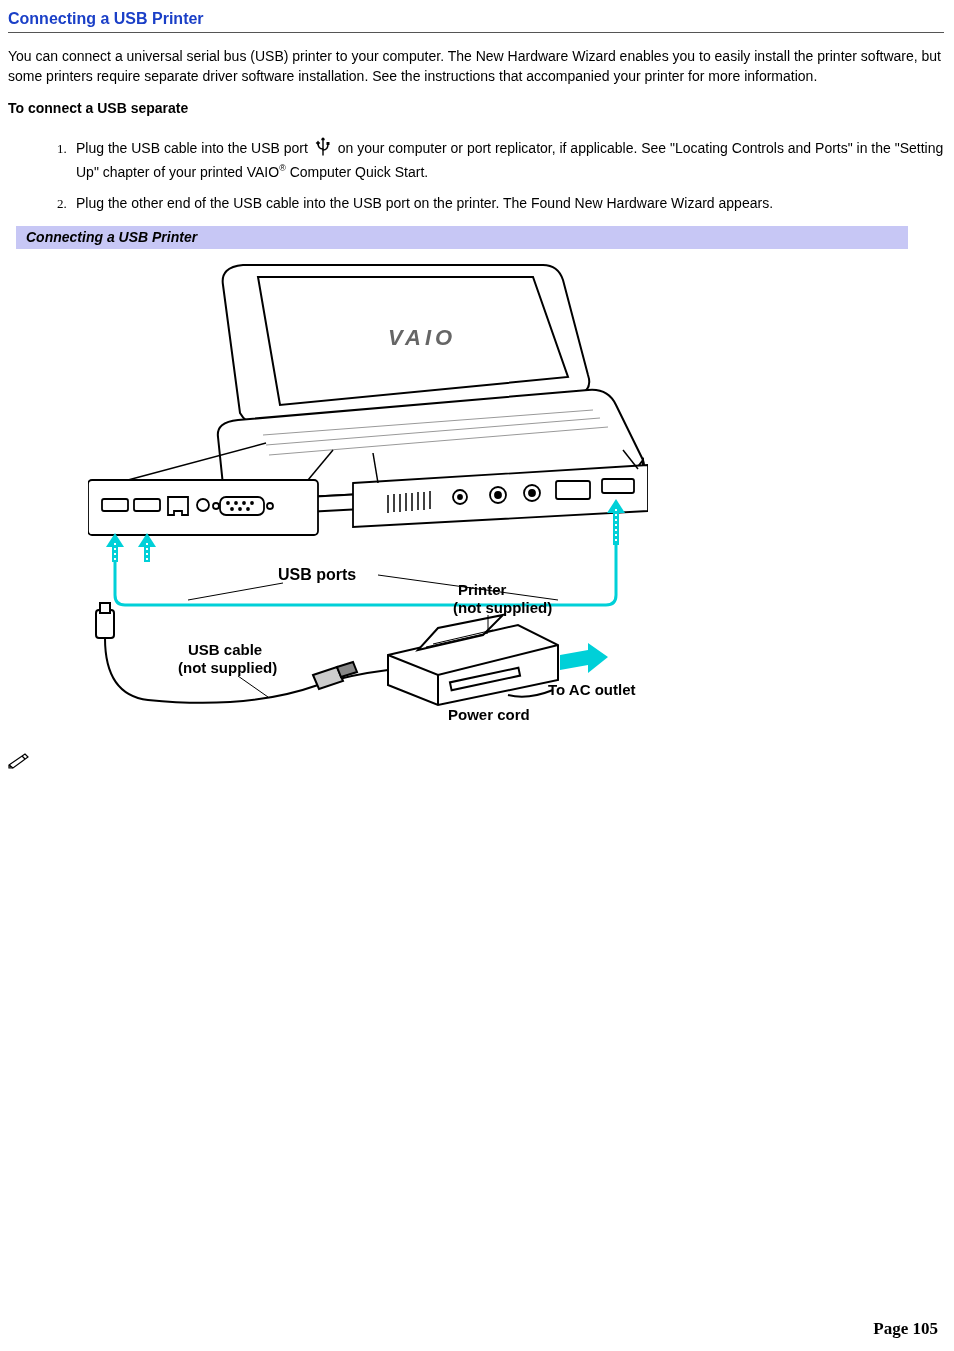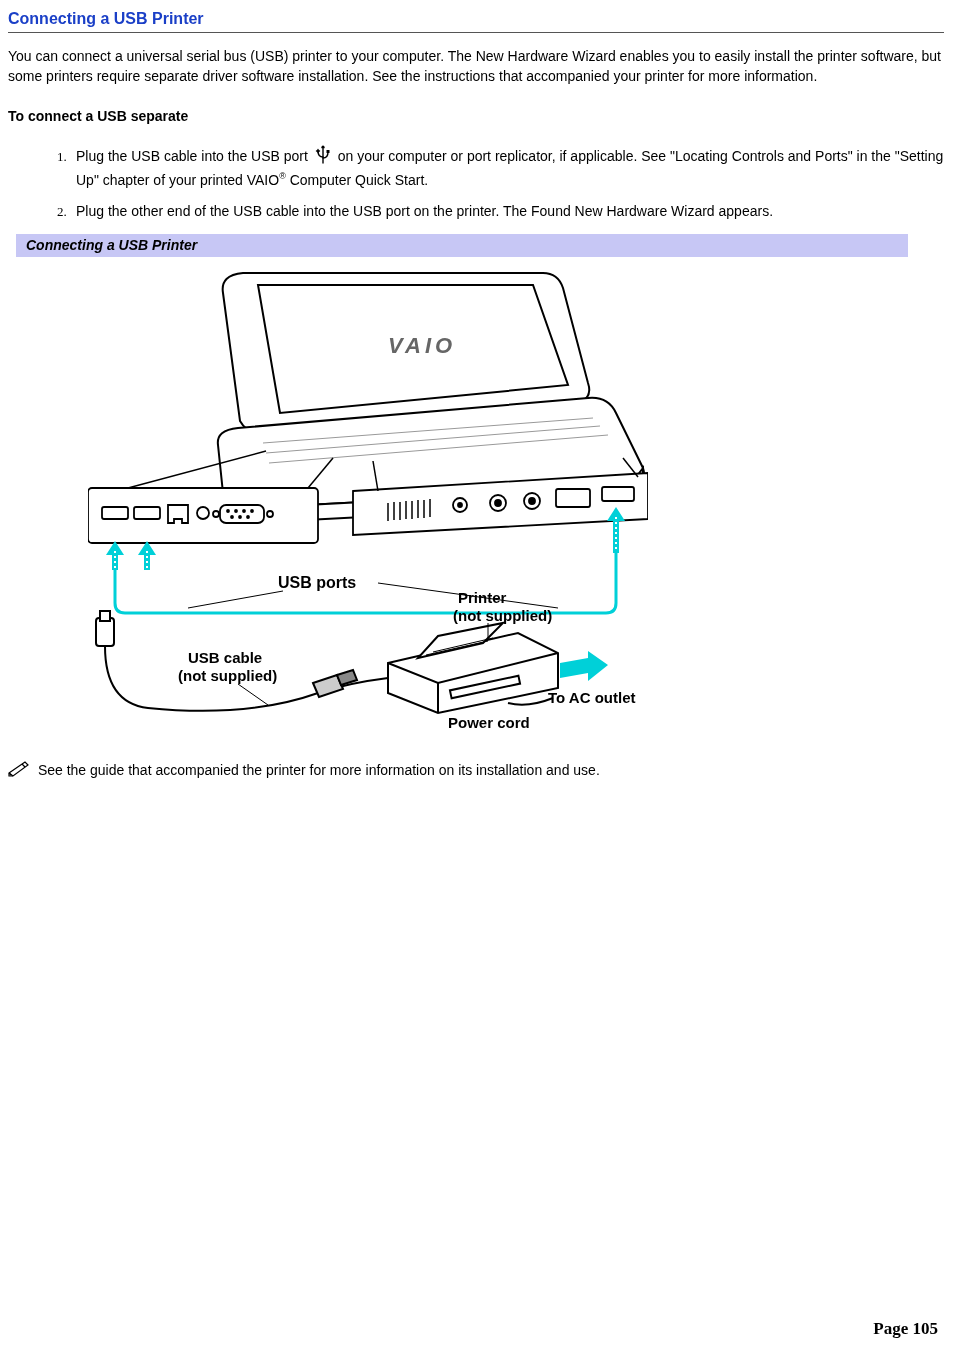--- a/index.html
+++ b/index.html
@@ -17,21 +17,21 @@
     font-weight: bold;
     font-size: 16px;
     margin-bottom: 2px;
   }
   .title-rule {
     border: none;
     border-top: 1px solid #555;
     margin: 0 0 14px 0;
   }
   .intro {
-    margin-bottom: 20px;
+    margin-bottom: 12px;
   }
   .subhead {
     font-weight: bold;
     margin-bottom: 18px;
   }
   ol.steps {
     margin: 0 0 6px 0;
     padding-left: 62px;
   }
   ol.steps li {
@@ -260,16 +260,15 @@
   <span class="pencil-icon">
     <svg width="22" height="18" viewBox="0 0 22 18">
       <g stroke="#000" stroke-width="1.2" fill="none">
         <path d="M1 14 L17 3 L20 6 L5 17 L1 17 Z"></path>
         <path d="M1 14 L5 17"></path>
         <path d="M14 5 L17 8"></path>
         <path d="M2 16 L3 15" stroke-width="2"></path>
       </g>
     </svg>
   </span>
-  <span>See the guide that accompanied the printer for more information on its installation and use.</span>
 </div>
 
 <div class="page-footer">Page 105</div>
 
 </body></html>

